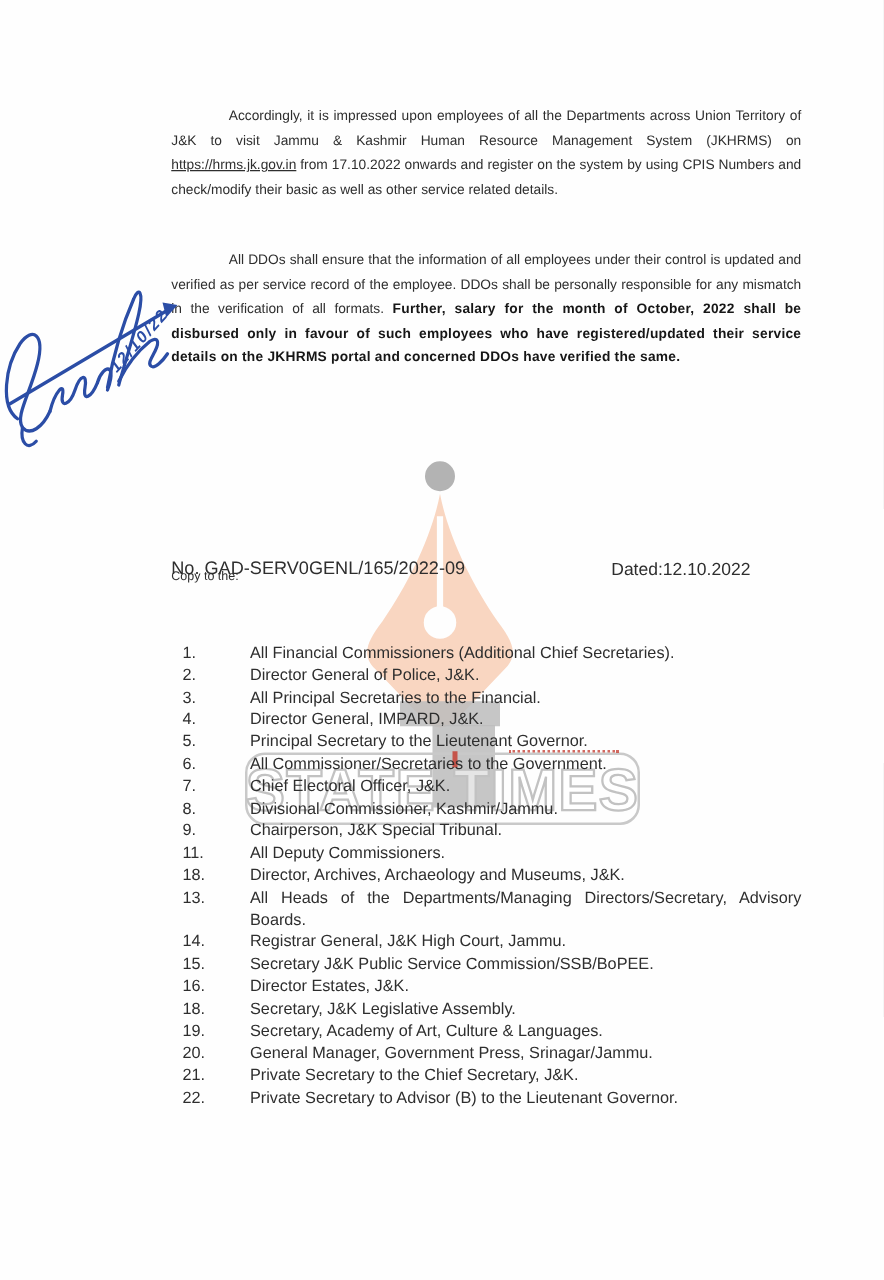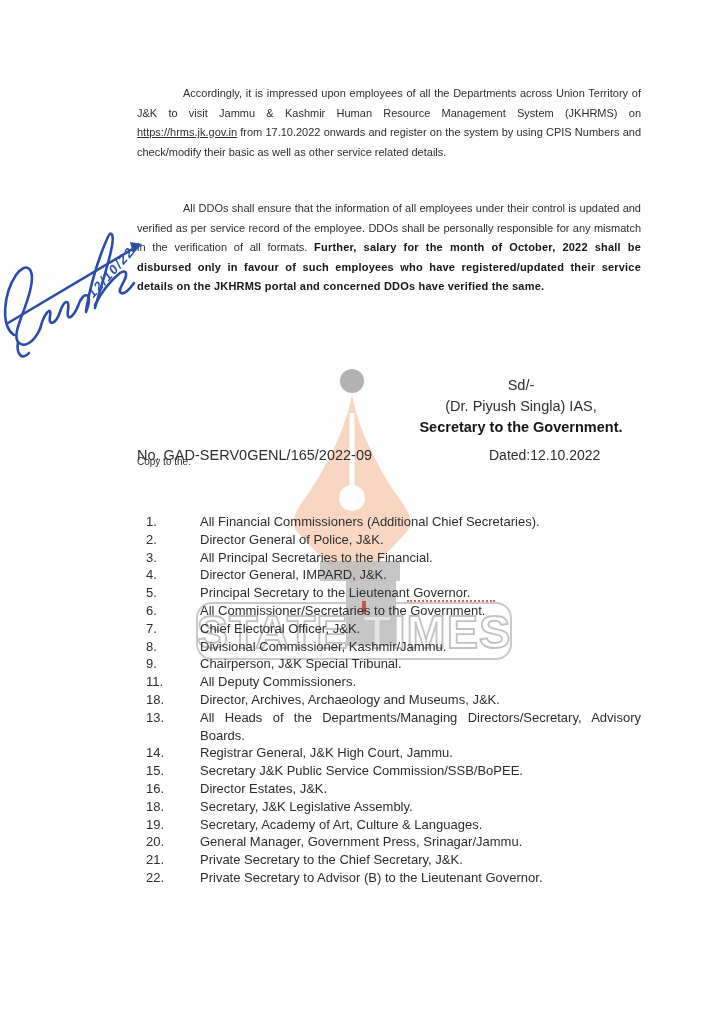--- a/index.html
+++ b/index.html
@@ -76,25 +76,20 @@
     <div class="wm-tagline"></div>
     <div class="wm-tick"></div>
   </div>
 
   <div class="content">
 
     <p class="para para-1"><span>Accordingly, it is impressed upon employees of all the Departments across Union Territory of J&amp;K to visit Jammu &amp; Kashmir Human Resource Management System (JKHRMS) on </span><a class="doc-link" href="#">https://hrms.jk.gov.in</a><span> from 17.10.2022 onwards and register on the system by using CPIS Numbers and check/modify their basic as well as other service related details.</span></p>
 
     <p class="para para-2"><span>All DDOs shall ensure that the information of all employees under their control is updated and verified as per service record of the employee. DDOs shall be personally responsible for any mismatch in the verification of all formats.</span> <strong>Further, salary for the month of October, 2022 shall be disbursed only in favour of such employees who have registered/updated their service details on the JKHRMS portal and concerned DDOs have verified the same.</strong></p>
 
-    <div class="sd-block">
-      <div>Sd/-</div>
-      <div>(Dr. Piyush Singla) IAS,</div>
-      <div class="bold">Secretary to the Government.</div>
-    </div>
 
     <div class="ref-row">
       <span class="ref-no">No. GAD-SERV0GENL/165/2022-09</span>
       <span class="dated">Dated:12.10.2022</span>
     </div>
 
     <div class="copy-to">Copy to the:</div>
 
     <ol class="recipients">
 

